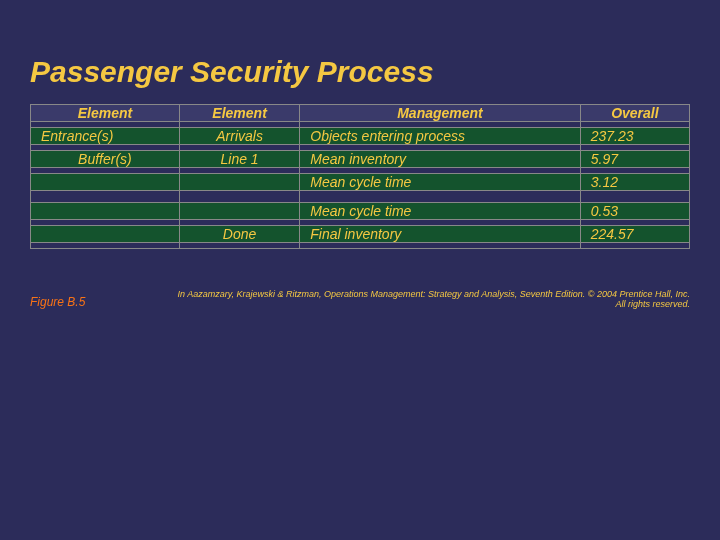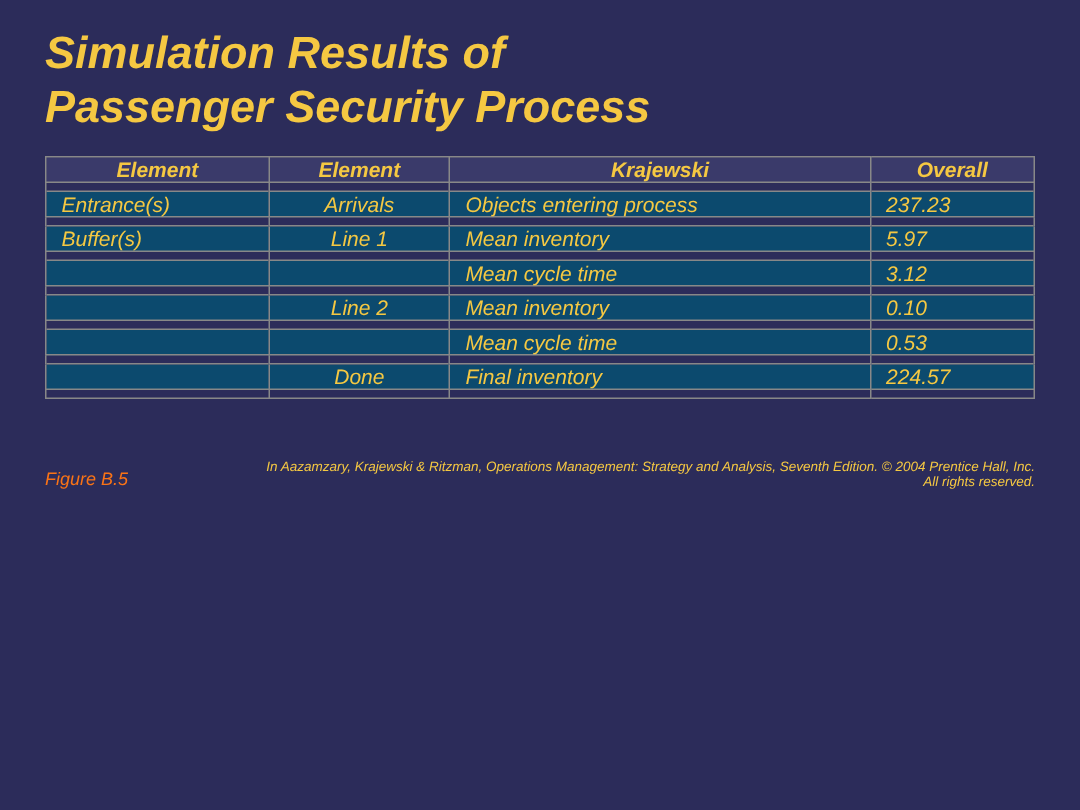--- a/index.html
+++ b/index.html
@@ -48,21 +48,21 @@
 
     .header-row th {
       background: #3a3a6a;
       font-style: italic;
       font-weight: bold;
       color: #f5c842;
       text-align: center;
     }
 
     .data-row td {
-      background: #0c4a6e;
+      background: #14532d;
       font-style: italic;
       color: #f5c842;
     }
 
     .separator-row td {
       background: #2c2c5a;
       height: 6px;
       border-left: 1px solid #888;
       border-right: 1px solid #888;
       border-top: none;
@@ -89,31 +89,31 @@
       font-style: italic;
       text-align: right;
       max-width: 520px;
       margin-top: 32px;
     }
   </style>
 </head>
 <body>
 
 <div id="title">
-  <span>Simulation Results of</span><br>
+  <br>
   <span>Passenger Security Process</span>
 </div>
 
 <div id="table-container">
   <table>
     <thead>
       <tr class="header-row">
         <th>Element</th>
         <th>Element</th>
-        <th>Krajewski</th>
+        <th>Management</th>
         <th>Overall</th>
       </tr>
     </thead>
     <tbody id="table-body">
     <tr class="separator-row">
           <td></td>
           <td></td>
           <td></td>
           <td></td>
         </tr>
@@ -123,21 +123,21 @@
       <td style="font-style:italic;">Objects entering process</td>
       <td style="font-style:italic;">237.23</td>
     </tr>
         <tr class="separator-row">
           <td></td>
           <td></td>
           <td></td>
           <td></td>
         </tr>
         <tr class="data-row">
-      <td style="">Buffer(s)</td>
+      <td style="text-align:center;">Buffer(s)</td>
       <td style="font-style:italic; text-align:center;">Line 1</td>
       <td style="font-style:italic;">Mean inventory</td>
       <td style="">5.97</td>
     </tr>
         <tr class="separator-row">
           <td></td>
           <td></td>
           <td></td>
           <td></td>
         </tr>
@@ -146,26 +146,20 @@
       <td style="font-style:italic; text-align:center;"></td>
       <td style="font-style:italic;">Mean cycle time</td>
       <td style="font-style:italic;">3.12</td>
     </tr>
         <tr class="separator-row">
           <td></td>
           <td></td>
           <td></td>
           <td></td>
         </tr>
-        <tr class="data-row">
-      <td style="font-style:italic;"></td>
-      <td style="font-style:italic; text-align:center;">Line 2</td>
-      <td style="font-style:italic;">Mean inventory</td>
-      <td style="font-style:italic;">0.10</td>
-    </tr>
         <tr class="separator-row">
           <td></td>
           <td></td>
           <td></td>
           <td></td>
         </tr>
         <tr class="data-row">
       <td style="font-style:italic;"></td>
       <td style="font-style:italic; text-align:center;"></td>
       <td style="font-style:italic;">Mean cycle time</td>

